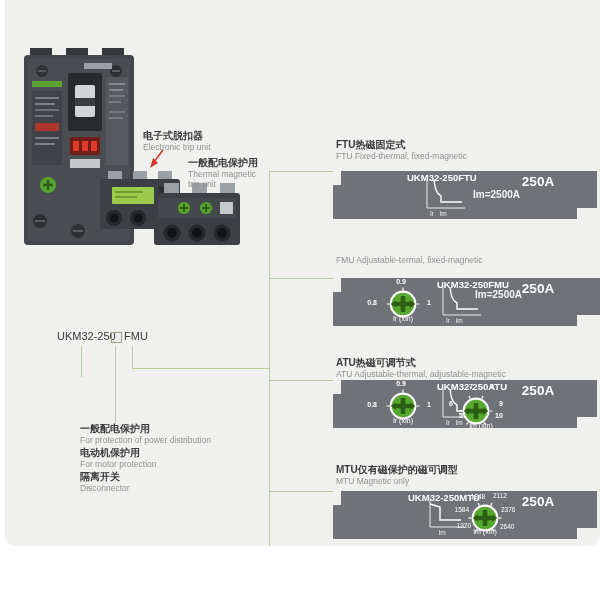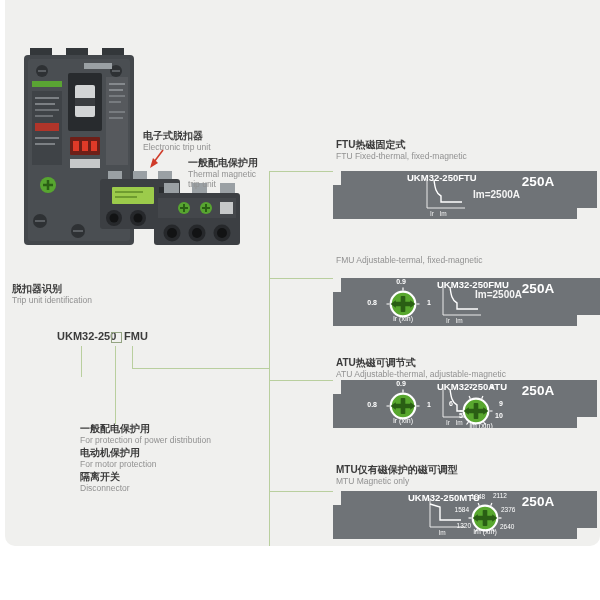--- a/index.html
+++ b/index.html
@@ -3,21 +3,21 @@
 <meta charset="utf-8">
 <style>
   html,body{margin:0;padding:0;background:#fff;}
   #stage{position:relative;width:600px;height:600px;background:#fff;overflow:hidden;
          font-family:"Liberation Sans","DejaVu Sans",sans-serif;}
   #content-bg{position:absolute;left:5px;top:0;width:595px;height:546px;
               background:#f0f0ee;border-radius:0 0 10px 10px;}
   .abs{position:absolute;}
   .zh{font-weight:700;color:#3b3b3b;font-size:10px;line-height:12px;white-space:nowrap;}
   .en{font-weight:400;color:#919191;font-size:8.5px;line-height:10px;white-space:nowrap;}
-  .code{font-weight:700;color:#3b3b3b;font-size:11px;line-height:12px;white-space:nowrap;}
+  .code{font-weight:400;color:#3b3b3b;font-size:11px;line-height:12px;white-space:nowrap;}
   .line{position:absolute;background:#b9cf9e;}
   .panel{position:absolute;left:333px;width:264px;height:48px;background:#6f7377;color:#fff;
          clip-path:polygon(8px 0,100% 0,100% 37px,244px 37px,244px 100%,0 100%,0 14px,8px 14px);}
   .pmodel{position:absolute;top:1px;font-size:9.5px;font-weight:700;line-height:11px;white-space:nowrap;}
   .imtext{position:absolute;font-size:10px;font-weight:700;color:#f4f4f4;white-space:nowrap;}
   .rating{position:absolute;left:170px;top:3px;width:70px;text-align:center;font-weight:700;}
   .r1{font-size:13.5px;line-height:15px;}
   .r2{font-size:10.5px;line-height:12px;margin-top:36px;}
   .dlabel{position:absolute;color:#fff;font-size:7px;font-weight:700;line-height:8px;}
   .dlabel.sm{font-size:6.5px;font-weight:400;line-height:8px;}
@@ -118,24 +118,20 @@
   <div class="abs" style="left:143px;top:130px;">
     <div class="zh">电子式脱扣器</div>
     <div class="en">Electronic trip unit</div>
   </div>
   <div class="abs" style="left:188px;top:157px;">
     <div class="zh">一般配电保护用</div>
     <div class="en">Thermal magnetic</div>
     <div class="en">trip unit</div>
   </div>
 
-  <div class="abs" style="left:12px;top:283px;">
-    <div class="zh">脱扣器识别</div>
-    <div class="en">Trip unit identification</div>
-  </div>
   <div class="abs code" style="left:57px;top:330px;">UKM32-250</div>
   <div class="optbox" style="left:111px;top:332px;"></div>
   <div class="abs code" style="left:124px;top:330px;">FMU</div>
 
   <div class="abs" style="left:80px;top:447px;">
     <div class="zh">电动机保护用</div>
     <div class="en">For motor protection</div>
   </div>
   <div class="abs" style="left:80px;top:423px;">
     <div class="zh">一般配电保护用</div>

